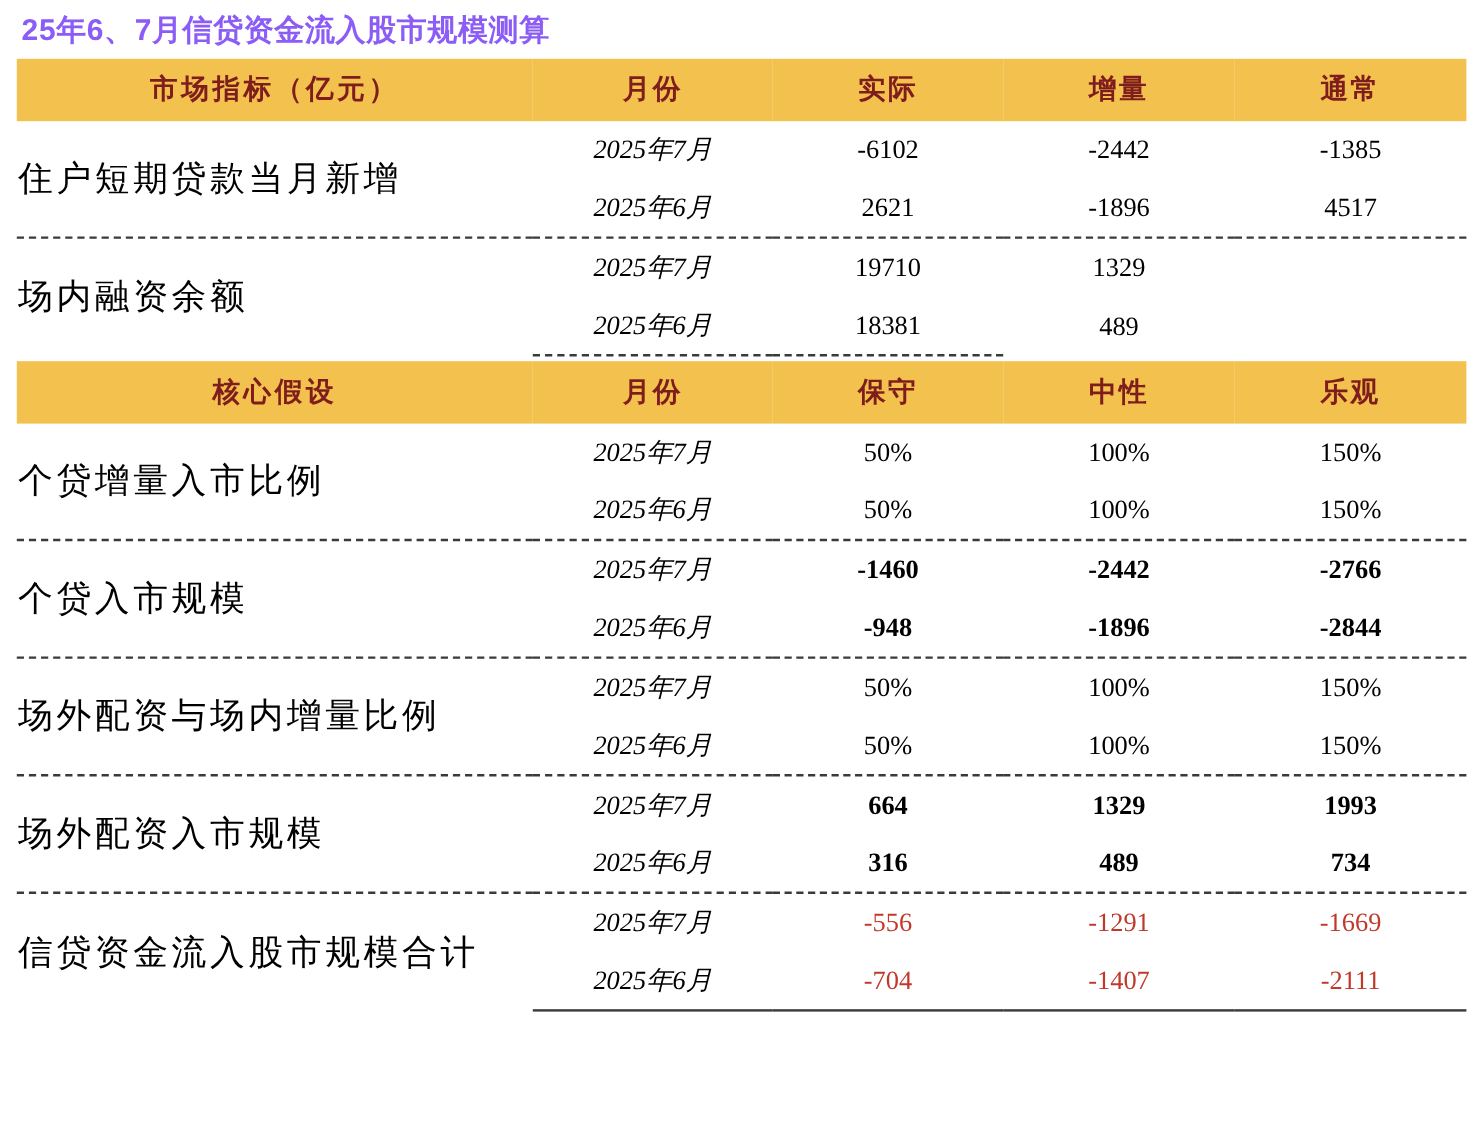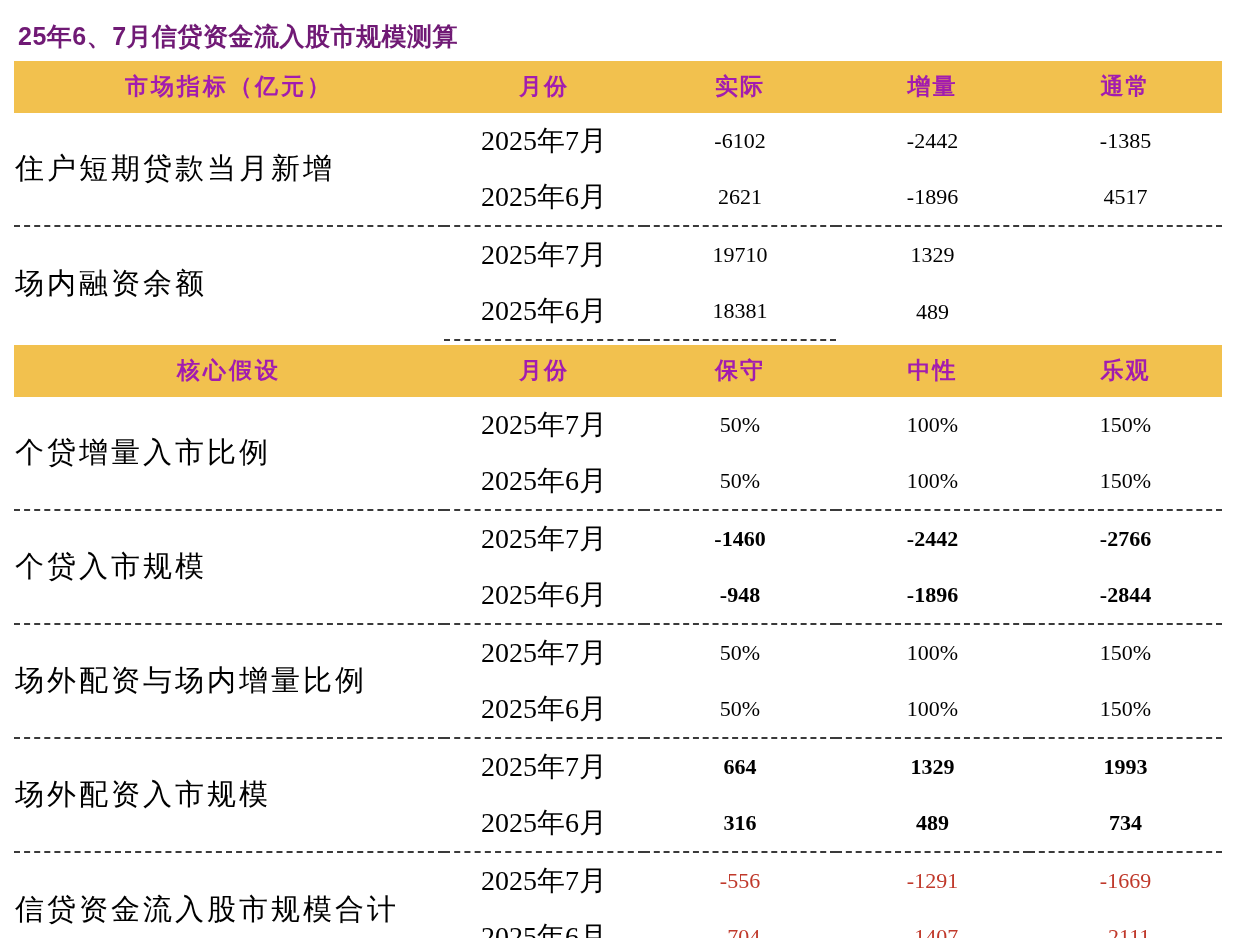--- a/index.html
+++ b/index.html
@@ -21,58 +21,58 @@
     box-sizing: border-box;
     padding: 0 14px;
     position: relative;
   }
   .title {
     font-family: "Liberation Sans", sans-serif;
     font-weight: bold;
     font-size: 25px;
     letter-spacing: 0.5px;
     padding: 8px 0 8px 4px;
-    color: #701a75;
-    margin-top: 12px;
+    color: #8b5cf6;
   }
   table.main {
     width: 1208px;
     border-collapse: collapse;
     table-layout: fixed;
   }
   table.main col.c0 { width: 430px; }
   table.main col.c1 { width: 200px; }
   table.main col.c2 { width: 192px; }
   table.main col.c3 { width: 193px; }
   table.main col.c4 { width: 193px; }
 
   tr.header-row td {
     background: #f2c14e;
-    color: #a21caf;
+    color: #7f1d1d;
     font-weight: bold;
     font-size: 23px;
     text-align: center;
     padding: 10px 0 11px 0;
     letter-spacing: 2px;
     font-family: "Liberation Serif", serif;
   }
   tr.header-row td.hdr-first {
     letter-spacing: 3px;
   }
   td.label {
     text-align: left;
     font-size: 29px;
     letter-spacing: 3px;
     vertical-align: middle;
   }
   td.month {
     text-align: center;
-    font-size: 28px;
+    font-size: 22px;
     padding: 9px 0;
     font-family: "Liberation Serif", serif;
+    font-style: italic;
   }
   td.val {
     text-align: center;
     font-size: 22px;
     padding: 9px 0;
     font-family: "Liberation Serif", serif;
   }
   td.val.bold { font-weight: bold; }
   td.val.red { color: #c0392b; font-weight: normal; }
   .dashed-top td {

